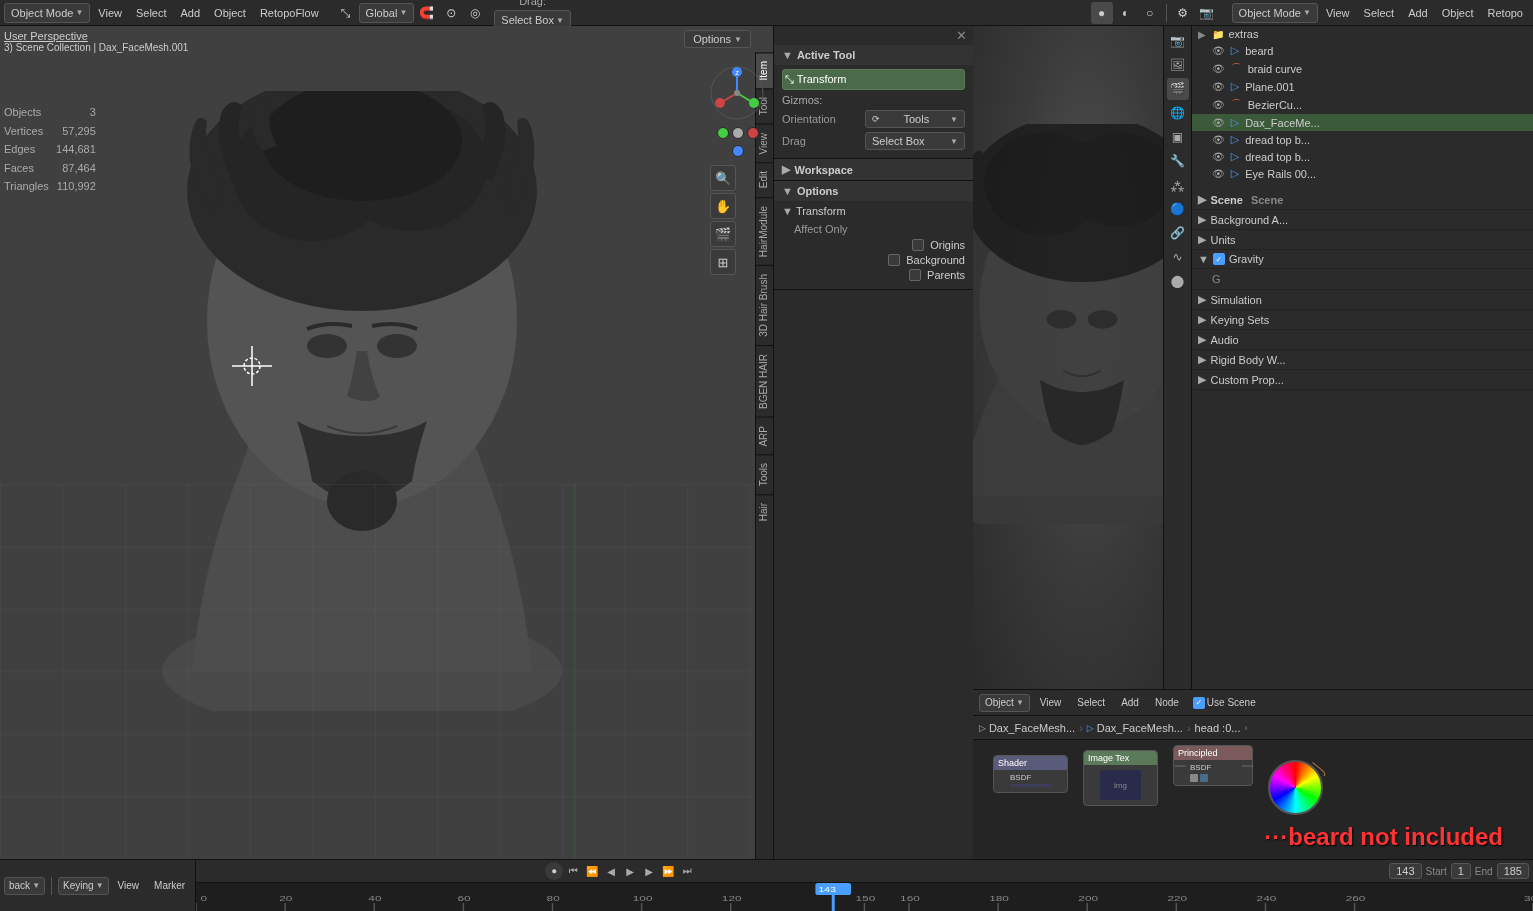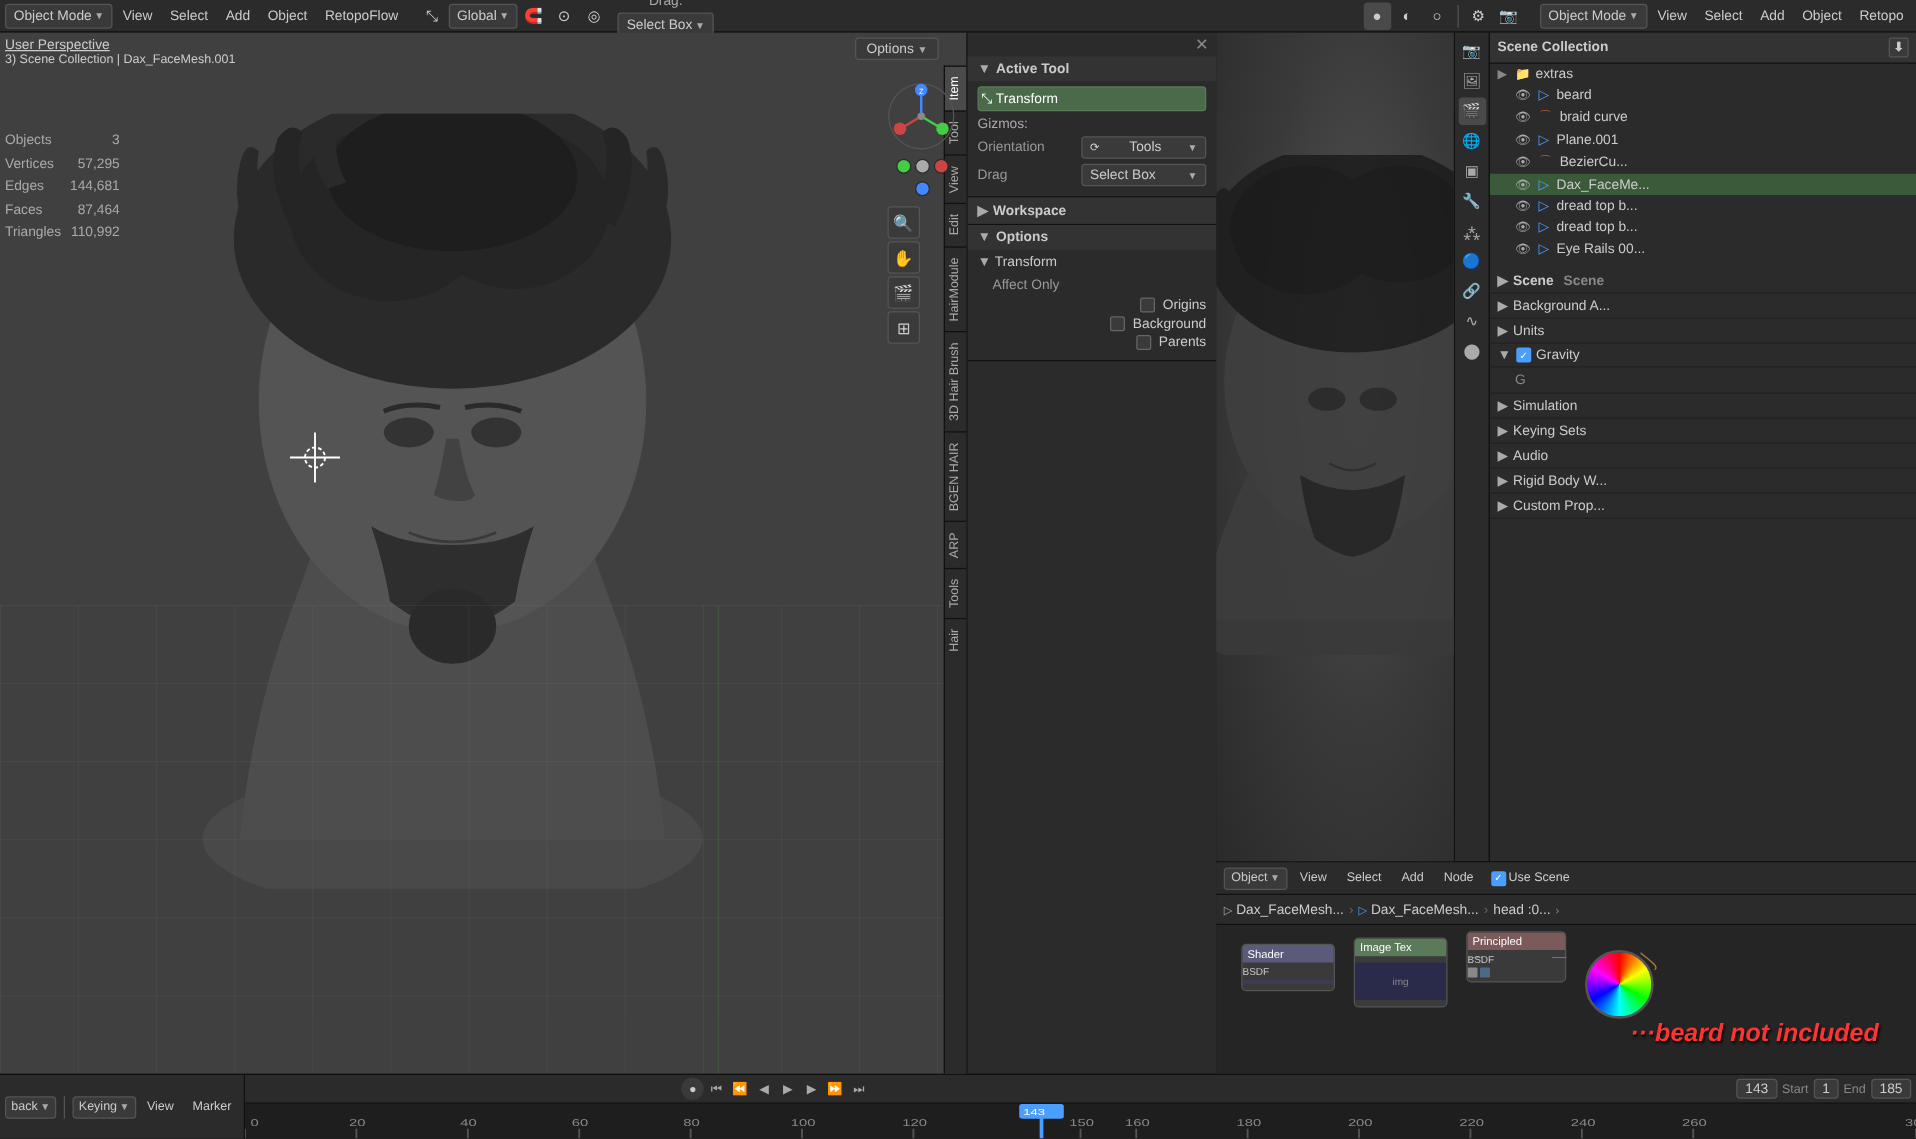--- a/index.html
+++ b/index.html
@@ -265,21 +265,21 @@
       width: 80px;
       font-size: 9px;
       overflow: hidden;
     }
     .node-title {
       background: #5a5a7a;
       padding: 2px 4px;
       color: #fff;
       font-size: 9px;
     }
-    .node-body { padding: 3px 0; color: #ccc; }
+    .node-body { padding: 3px 16px; color: #ccc; }
 
     
     .vp-label {
       position: absolute;
       top: 4px;
       left: 4px;
       color: #ccc;
       font-size: 11px;
       pointer-events: none;
       z-index: 5;
@@ -709,26 +709,20 @@
           <div class="prop-icon-btn">🔧</div>
           <div class="prop-icon-btn">⁂</div>
           <div class="prop-icon-btn">🔵</div>
           <div class="prop-icon-btn">🔗</div>
           <div class="prop-icon-btn">∿</div>
           <div class="prop-icon-btn">⬤</div>
         </div>
 
         <div style="flex:1;background:#2b2b2b;overflow-y:auto;border-left:1px solid #111;">
 
-          <div style="padding:4px 6px;background:#333;border-bottom:1px solid #111;font-size:11px;font-weight:bold;display:flex;align-items:center;gap:4px;">
-            <span>Scene Collection</span>
-            <div style="margin-left:auto;display:flex;gap:2px;">
-              <div style="width:16px;height:16px;background:#3a3a3a;border:1px solid #555;border-radius:2px;display:flex;align-items:center;justify-content:center;cursor:pointer;font-size:10px;">⬇</div>
-            </div>
-          </div>
 
           <div>
             <div class="collection-item">
               <span class="tree-icon">▶</span>
               <span style="color:#888;font-size:10px;">📁</span>
               <span>extras</span>
             </div>
             <div class="collection-item">
               <span class="tree-icon"> </span>
               <span style="color:#aaa;font-size:10px;margin-right:2px;">👁</span>
@@ -1006,15 +1000,15 @@
 
           <line x1="900" y1="20" x2="900" y2="28" stroke="#555" stroke-width="1"></line>
           <text x="894" y="18" fill="#888" font-size="8">300</text>
         </svg>
       </div>
     </div>
   </div>
 
 </div>
 
-<div style="position:fixed;bottom:72px;right:30px;color:#ff3333;font-size:20px;font-style:italic;font-weight:bold;text-shadow:1px 1px 2px #000;z-index:100;pointer-events:none;">
+<div style="position:fixed;bottom:60px;right:30px;color:#ff3333;font-size:24px;font-weight:bold;text-shadow:1px 1px 2px #000;z-index:100;pointer-events:none;">
   <span>···beard not included</span>
 </div>
 
 </body></html>

